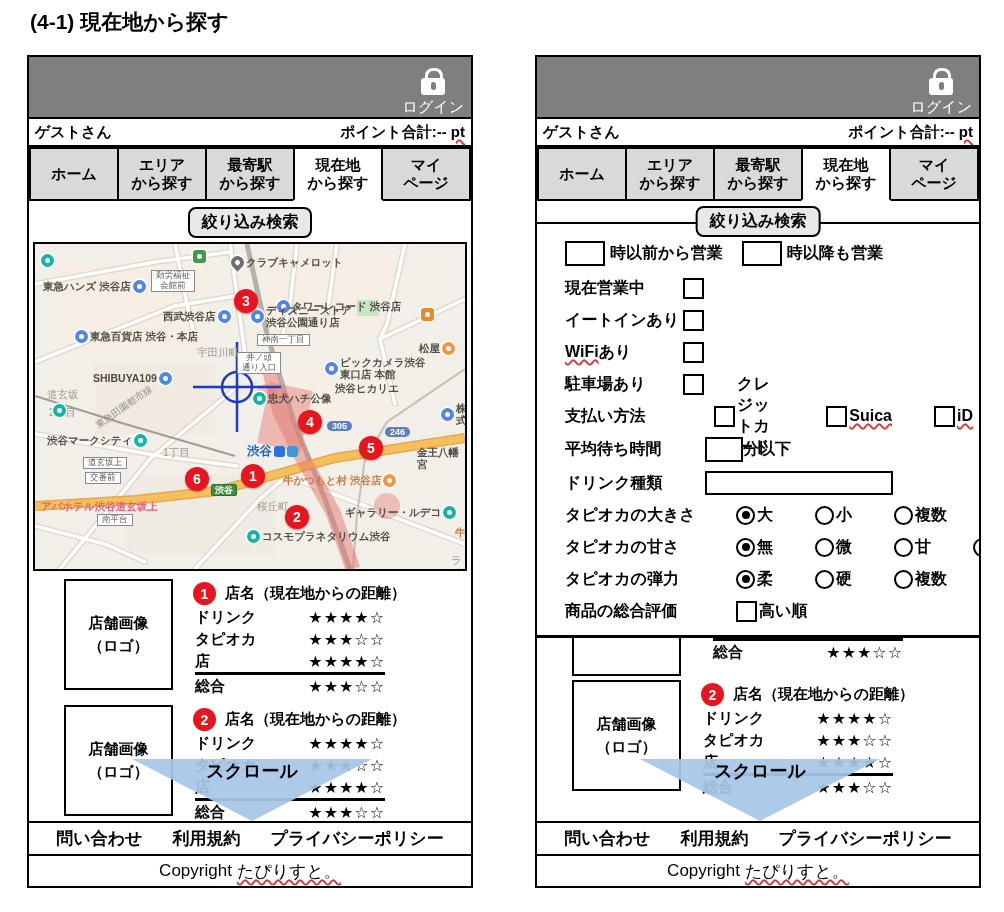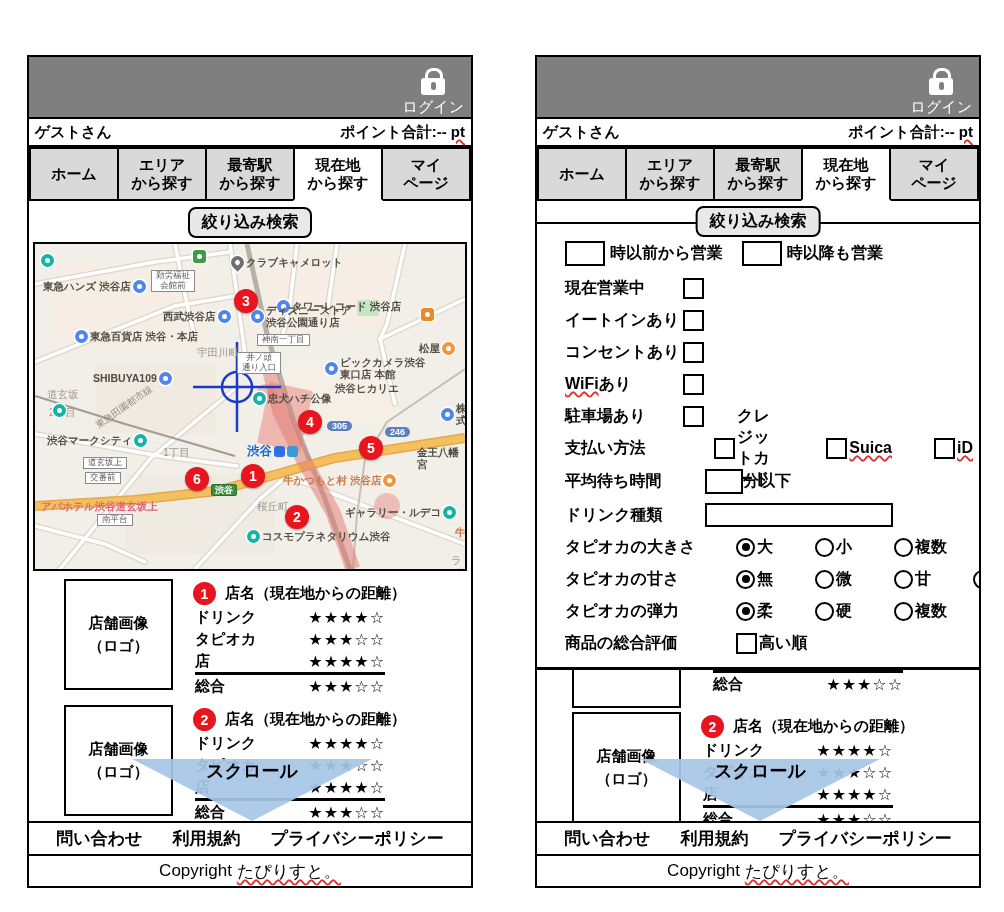--- a/index.html
+++ b/index.html
@@ -86,20 +86,21 @@
   
   .partial-row{display:flex;margin-left:35px;}
   .logo-partial{width:105px;height:36px;border:2px solid #000;border-top:none;flex:none;}
   .partial-right{margin-left:32px;width:190px;border-top:3px solid #000;align-self:flex-start;}
 </style>
 </head>
 <body>
 
 <div class="wrap">
 
+  <div class="panel-title" style="left:30px">(4-1) 現在地から探す</div>
 
   <div class="panel" style="left:27px">
     <div class="p-header">
       <div class="login-btn">
         <div class="lock"></div>
         <div class="login-label">ログイン</div>
       </div>
     </div>
     <div class="guest-row">
       <span>ゲストさん</span>
@@ -364,24 +365,20 @@
         </div>
         <div class="f-row">
           <span class="lab">現在営業中</span>
           <span class="cb"></span>
         </div>
         <div class="f-row">
           <span class="lab">イートインあり</span>
           <span class="cb"></span>
         </div>
         <div class="f-row">
-          <span class="lab">コンセントあり</span>
-          <span class="cb"></span>
-        </div>
-        <div class="f-row">
           <span class="lab"><span class="sq">WiFi</span><span>あり</span></span>
           <span class="cb"></span>
         </div>
         <div class="f-row">
           <span class="lab">駐車場あり</span>
           <span class="cb"></span>
         </div>
         <div class="f-row">
           <span class="lab">支払い方法</span>
           <span class="opts">

